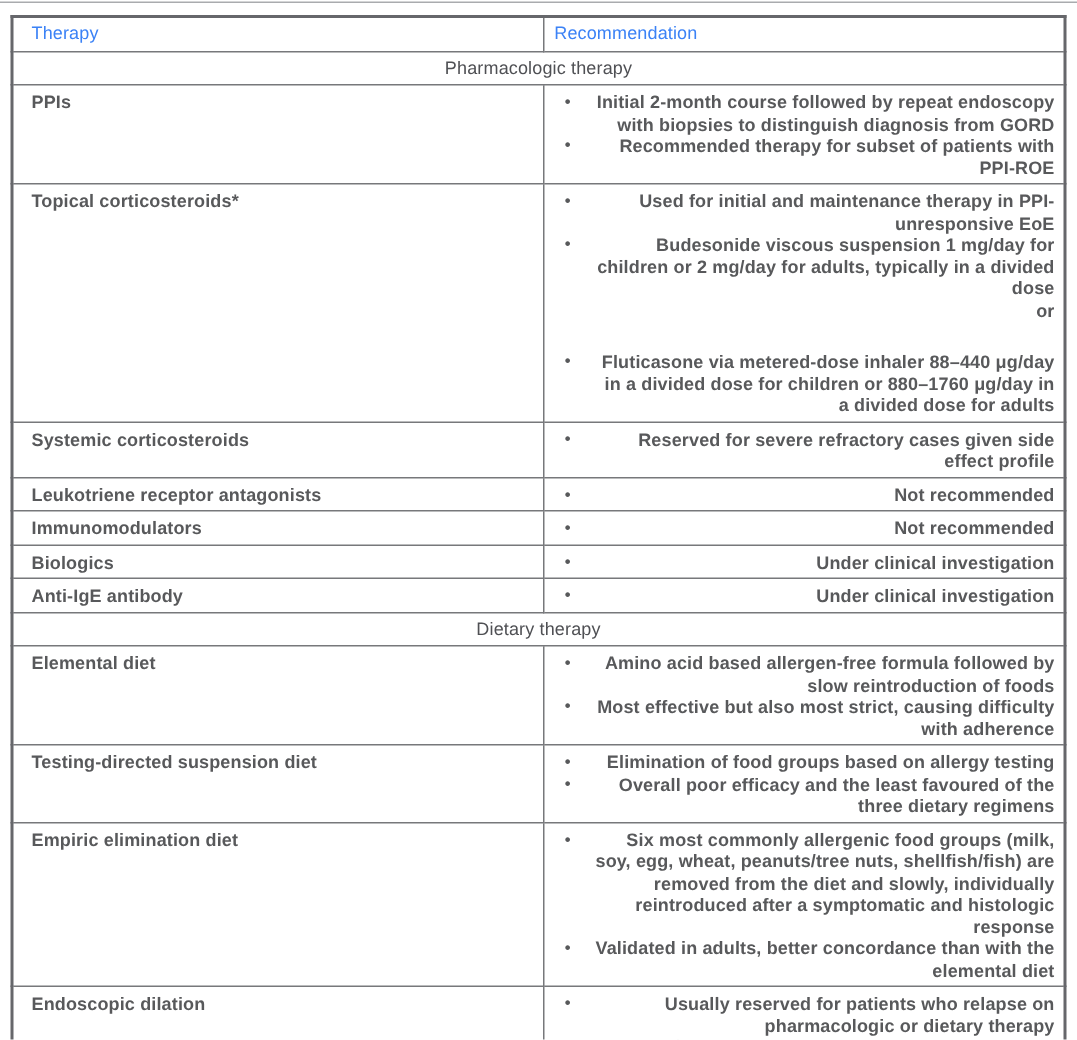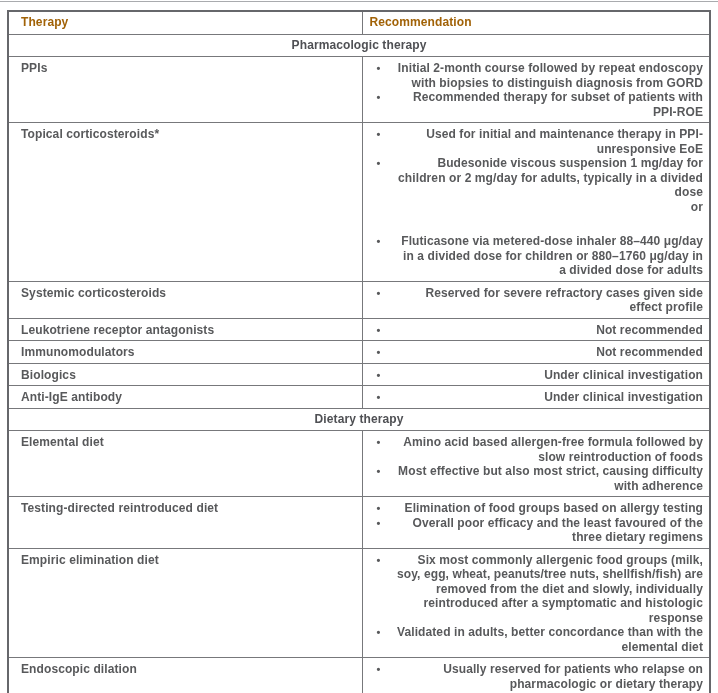--- a/index.html
+++ b/index.html
@@ -12,27 +12,27 @@
   .tbl-wrap{position:absolute;left:7px;top:10px;width:702px;}
   table.therapy-table{
     width:100%;border-collapse:collapse;table-layout:fixed;
     font-size:12px;line-height:14.5px;letter-spacing:0.1px;
     border:2px solid #66676b;
   }
   col.c1{width:354px;}
   col.c2{width:348px;}
   th,td{border:1px solid #77787b;vertical-align:top;font-weight:bold;}
   th{
-    font-weight:bold;text-align:left;color:#a16207;
+    font-weight:normal;text-align:left;color:#3b82f6;
     padding:3px 8px 4px 12px;
   }
   th.rec-h{padding-left:7px;}
   td.therapy{padding:4px 10px 3px 12px;}
   tr.section td{
-    font-weight:bold;text-align:center;color:#4f5054;
+    font-weight:normal;text-align:center;color:#4f5054;
     padding:3px 4px 4px 4px;
   }
   td.rec{padding:4px 6px 3px 0;}
   td.rec ul{margin:0;padding:0;list-style:none;text-align:right;}
   td.rec li{position:relative;padding-left:33px;}
   td.rec li::before{
     content:"\2022";position:absolute;left:14px;top:0;
     font-size:11px;color:#58595b;
   }
   td.rec li.plain::before{content:"";}
@@ -136,21 +136,21 @@
         <td class="therapy">Elemental diet</td>
         <td class="rec">
           <ul>
             <li>Amino acid based allergen-free formula followed by slow reintroduction of foods</li>
             <li>Most effective but also most strict, causing difficulty with adherence</li>
           </ul>
         </td>
       </tr>
 
       <tr>
-        <td class="therapy">Testing-directed reintroduced diet</td>
+        <td class="therapy">Testing-directed suspension diet</td>
         <td class="rec">
           <ul>
             <li>Elimination of food groups based on allergy testing</li>
             <li>Overall poor efficacy and the least favoured of the three dietary regimens</li>
           </ul>
         </td>
       </tr>
 
       <tr>
         <td class="therapy">Empiric elimination diet</td>

